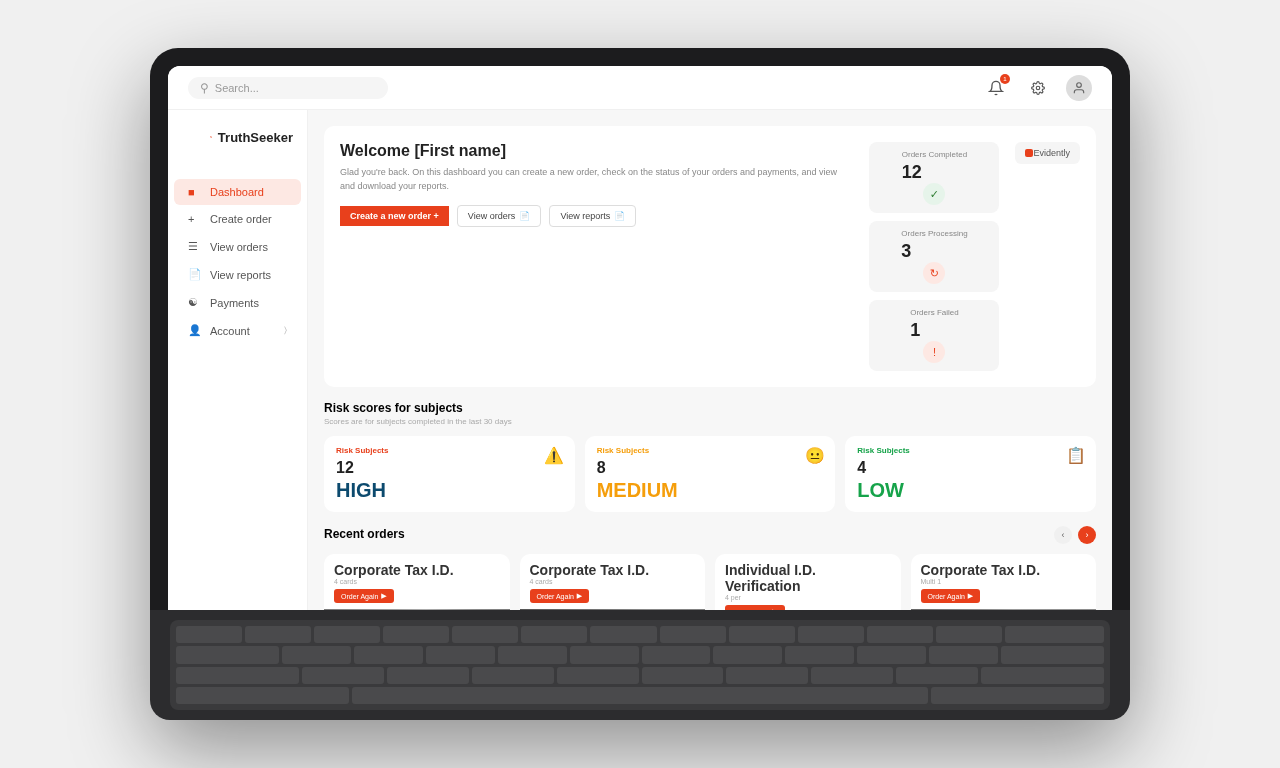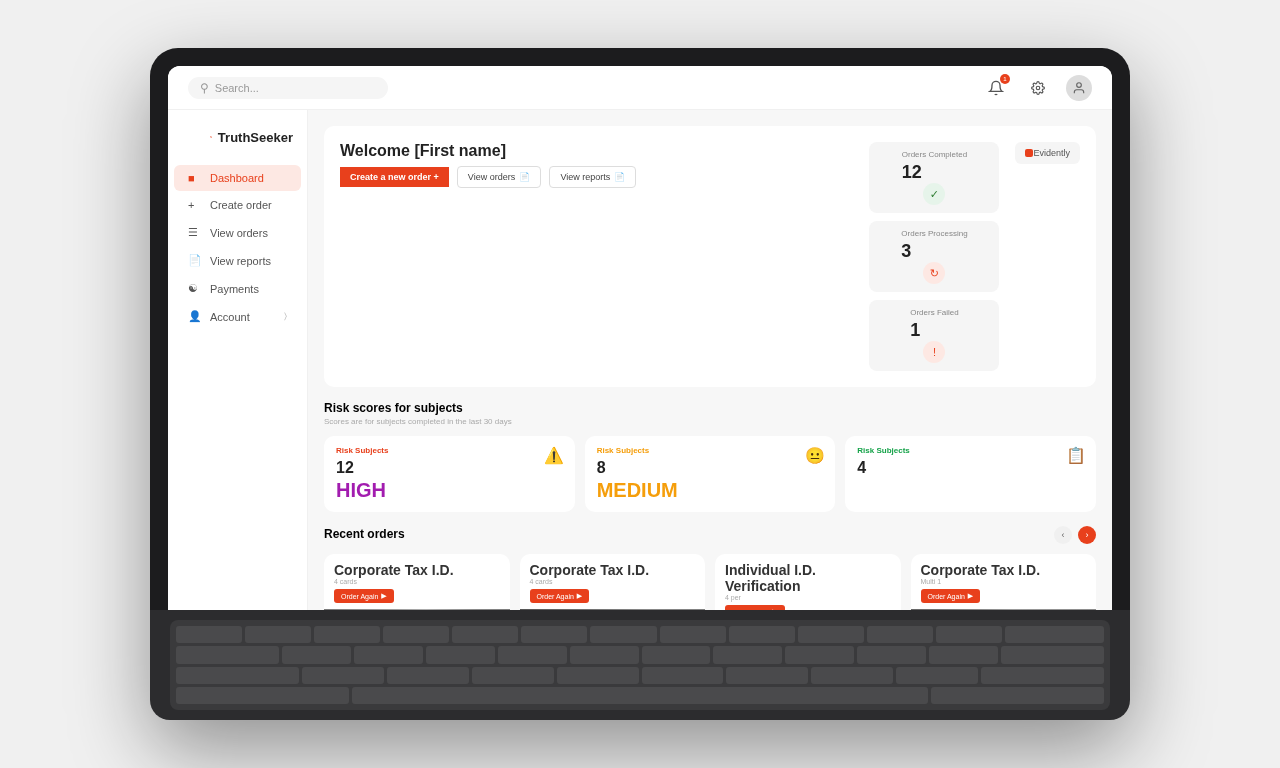--- a/index.html
+++ b/index.html
@@ -139,21 +139,21 @@
       width: 140px;
       background: #fff;
       border-right: 1px solid #f0f0f0;
       padding: 16px 0;
       flex-shrink: 0;
     }
     .logo {
       display: flex;
       align-items: center;
       gap: 6px;
-      padding: 0 14px 16px;
+      padding: 0 14px 30px;
       margin-left: 28px;
     }
     .logo-icon {
       width: 22px;
       height: 22px;
     }
     .logo-text {
       font-size: 13px;
       font-weight: 700;
       color: #222;
@@ -312,21 +312,21 @@
       font-weight: 600;
     }
     .risk-label.orange { color: #e8401c; }
     .risk-label.medium { color: #f59e0b; }
     .risk-label.green { color: #16a34a; }
     .risk-number { font-size: 16px; font-weight: 700; color: #222; margin-bottom: 2px; }
     .risk-word {
       font-size: 20px;
       font-weight: 800;
     }
-    .risk-word.high { color: #a21caf; }
+    .risk-word.high { color: #0c4a6e; }
     .risk-word.medium { color: #f59e0b; }
     .risk-word.low { color: #16a34a; }
     .risk-icon-corner {
       position: absolute;
       top: 10px;
       right: 10px;
       font-size: 16px;
     }
 
     
@@ -475,20 +475,21 @@
           <span>Account</span>
           <span class="nav-arrow">〉</span>
         </div>
       </div>
 
       <div class="content">
 
         <div class="welcome-card">
           <div class="welcome-left">
             <div class="welcome-title">Welcome [First name]</div>
+            <div class="welcome-desc">Glad you're back. On this dashboard you can create a new order, check on the status of your orders and payments, and view and download your reports.</div>
             <div class="welcome-buttons">
               <button class="btn-primary">Create a new order +</button>
               <button class="btn-outline">
                 <span>View orders</span>
                 <span>📄</span>
               </button>
               <button class="btn-outline">
                 <span>View reports</span>
                 <span>📄</span>
               </button>
@@ -537,20 +538,21 @@
             </div>
             <div class="risk-card">
               <div class="risk-label medium">Risk Subjects</div>
               <div class="risk-number">8</div>
               <div class="risk-word medium">MEDIUM</div>
               <div class="risk-icon-corner">😐</div>
             </div>
             <div class="risk-card">
               <div class="risk-label green">Risk Subjects</div>
               <div class="risk-number">4</div>
+              <div class="risk-word low">LOW</div>
               <div class="risk-icon-corner">📋</div>
             </div>
           </div>
         </div>
 
         <div>
           <div class="recent-orders-header">
             <div class="section-title">Recent orders</div>
             <div class="nav-arrows">
               <div class="nav-arrow-btn">‹</div>

